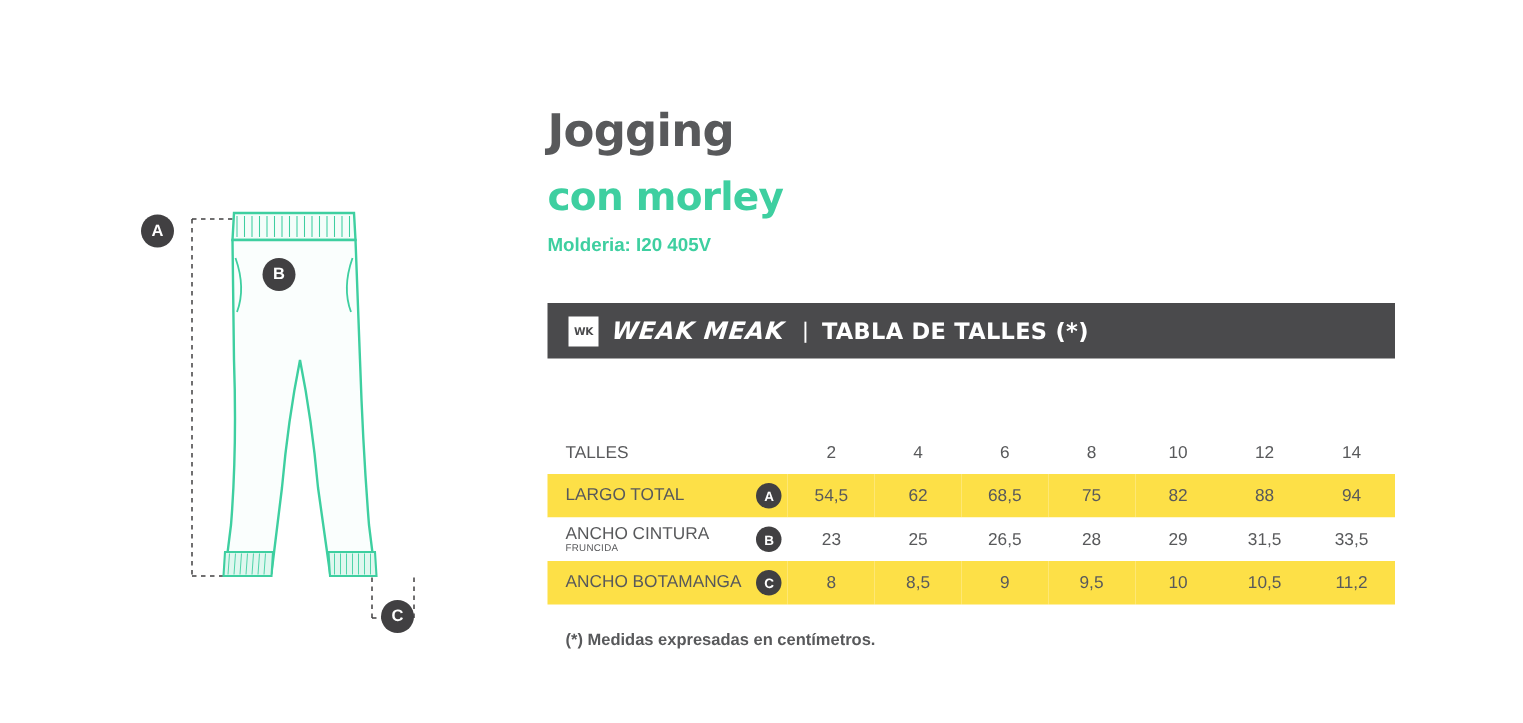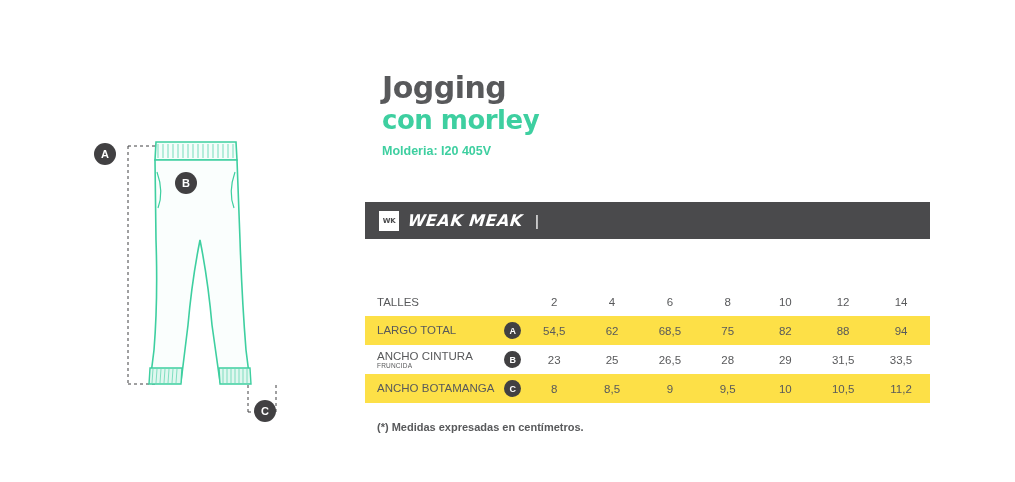--- a/index.html
+++ b/index.html
@@ -46,40 +46,40 @@
     font-family: "Liberation Sans", sans-serif;
     letter-spacing: 0;
   }
   #marker-a { left: 14px; top: 23px; }
   #marker-b { left: 95px; top: 52px; }
   #marker-c { left: 174px; top: 280px; }
 
   
   .content {
     position: absolute;
-    left: 382px;
+    left: 365px;
     top: 72px;
     width: 565px;
   }
   .title {
     font-family: "DejaVu Sans", sans-serif;
     font-size: 30px;
     font-weight: bold;
     color: #58595b;
     line-height: 1.05;
     letter-spacing: -0.5px;
   }
   .subtitle {
     font-family: "DejaVu Sans", sans-serif;
     font-size: 26px;
     font-weight: bold;
     color: #3ecfa0;
     line-height: 1.15;
     letter-spacing: -0.5px;
-    margin-top: 2px;
+    margin-top: 14px;
   }
   .molderia {
     font-size: 12.5px;
     font-weight: bold;
     color: #3ecfa0;
     margin-top: 9px;
   }
 
   
   .table-wrap {
@@ -255,20 +255,21 @@
     <div class="subtitle">con morley</div>
     <div class="molderia">Molderia: I20 405V</div>
   </div>
 
   <div class="table-wrap">
 
     <div class="table-header">
       <div class="brand-logo">WK</div>
       <div class="brand-name">WEAK MEAK</div>
       <div class="header-sep">|</div>
+      <div class="header-title">TABLA DE TALLES (*)</div>
     </div>
 
     <table class="sizes">
       <thead>
         <tr class="row-head">
           <th class="label-col">TALLES</th>
           <th class="value-col">2</th>
           <th class="value-col">4</th>
           <th class="value-col">6</th>
           <th class="value-col">8</th>

